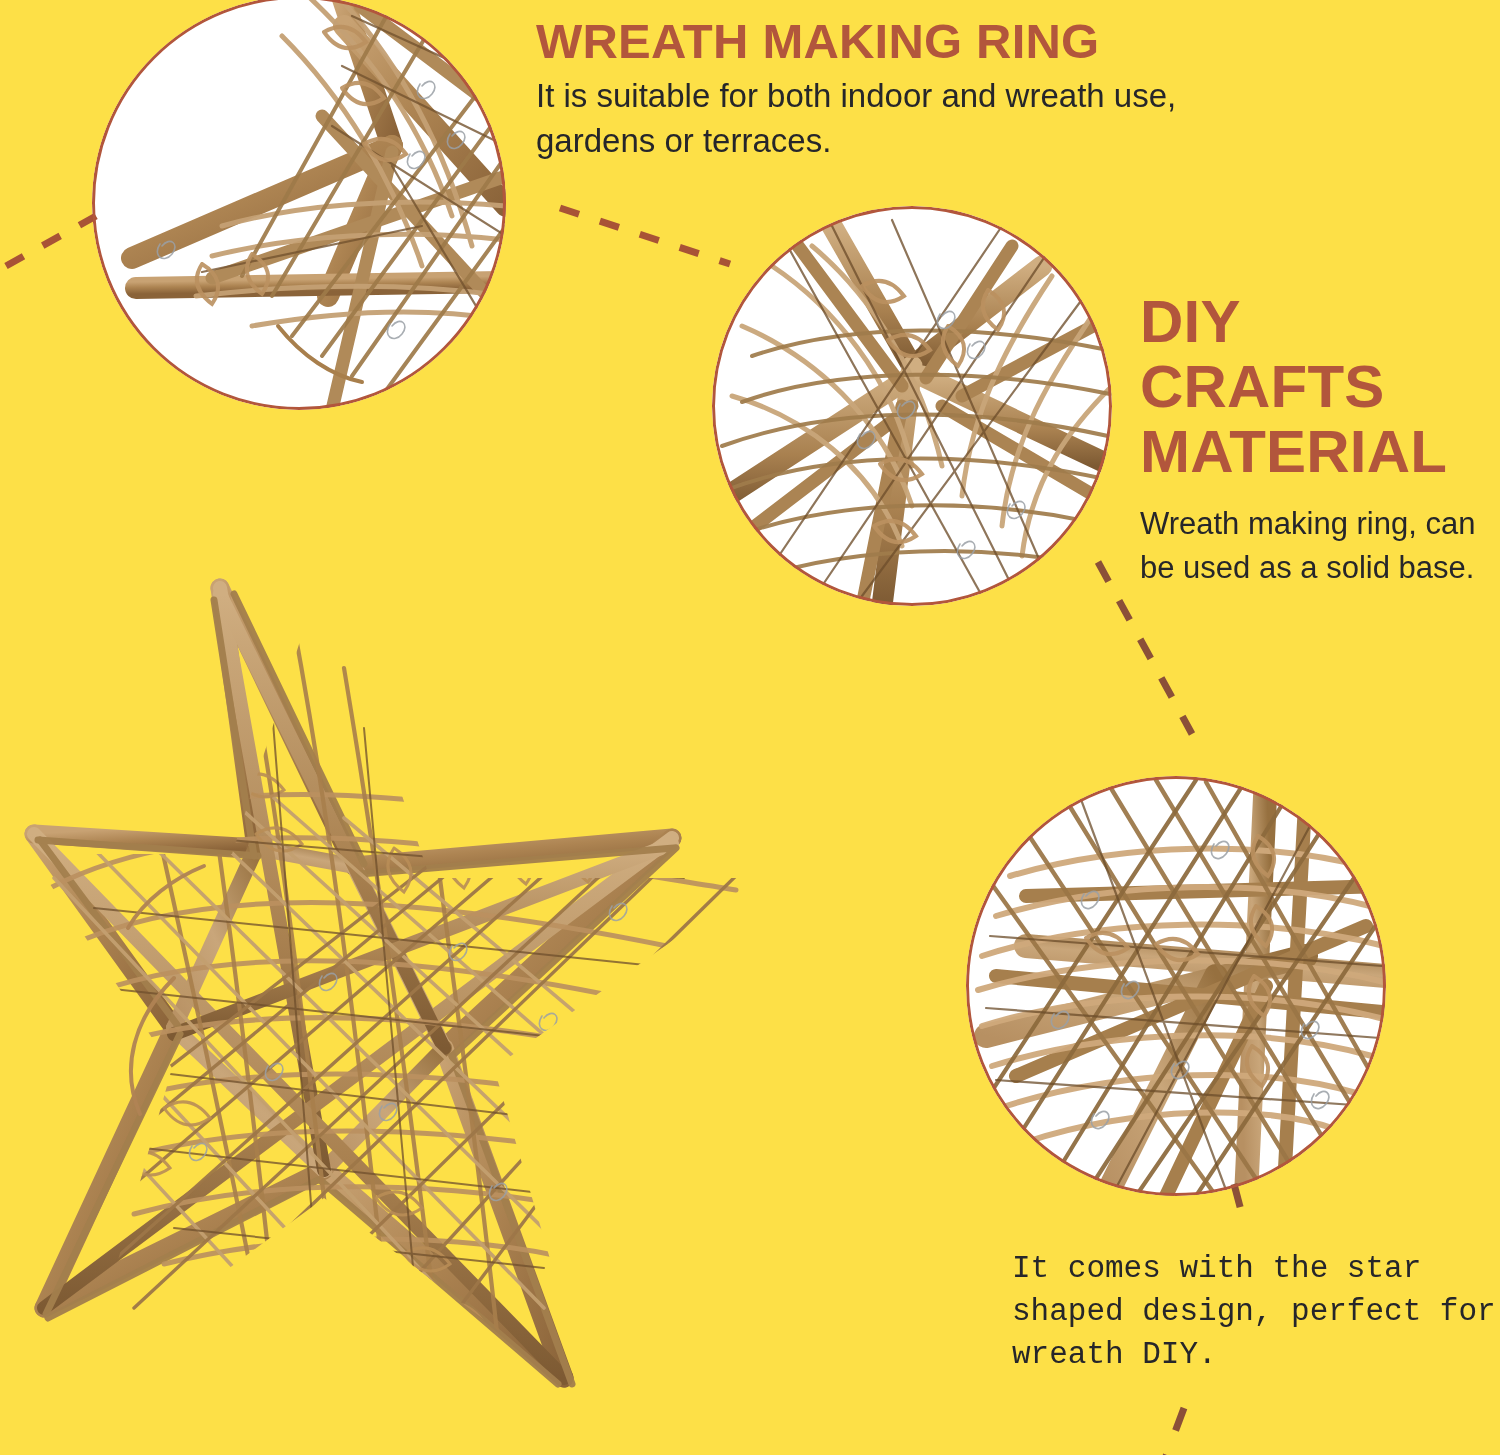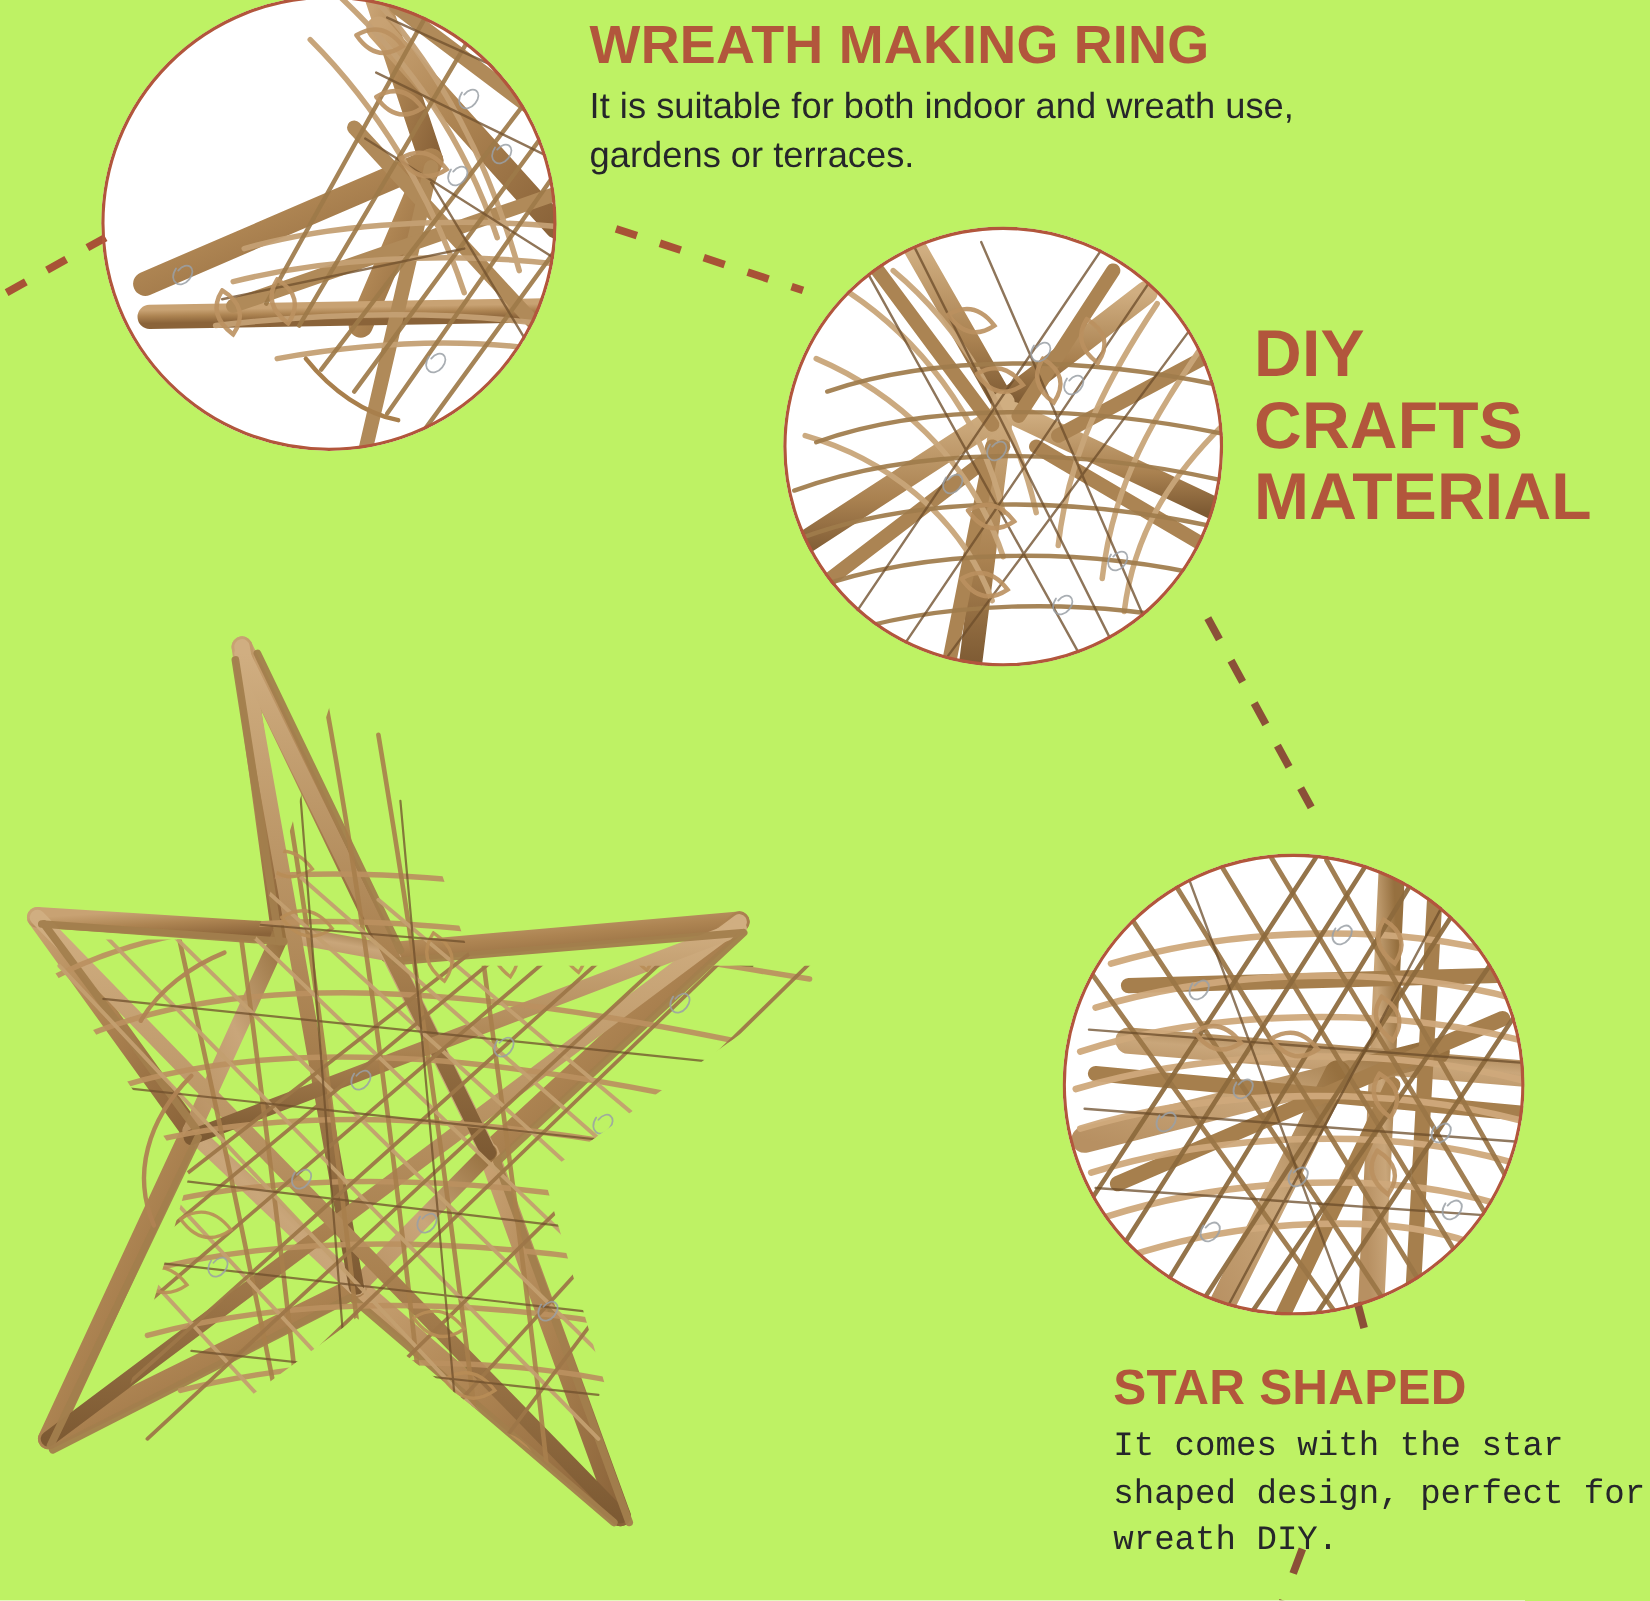--- a/index.html
+++ b/index.html
@@ -7,21 +7,21 @@
     padding: 0;
     background: #ffffff;
   }
   body {
     font-family: "Liberation Sans", sans-serif;
   }
   #page {
     position: relative;
     width: 1500px;
     height: 1455px;
-    background: #bef264;
+    background: #fde047;
     overflow: hidden;
   }
 
   
   .feature-block { position: absolute; }
   .feature-heading {
     color: #b2563c;
     font-weight: bold;
     letter-spacing: 0.2px;
     margin: 0 0 6px 0;
@@ -486,20 +486,20 @@
     <path d="M104,10 L86,58" stroke="#8b5038" stroke-width="7" stroke-linecap="butt" fill="none" stroke-dasharray="24 26"></path>
   </svg>
 
   <div id="block-wreath" class="feature-block">
     <h2 class="feature-heading">WREATH MAKING RING</h2>
     <p class="feature-body">It is suitable for both indoor and wreath use, gardens or terraces.</p>
   </div>
 
   <div id="block-diy" class="feature-block">
     <h2 class="feature-heading">DIY CRAFTS MATERIAL</h2>
+    <p class="feature-body">Wreath making ring, can be used as a solid base.</p>
   </div>
 
   <div id="block-star" class="feature-block">
-    <h2 class="feature-heading">STAR SHAPED</h2>
     <p class="feature-body">It comes with the star shaped design, perfect for wreath DIY.</p>
   </div>
 
 </div>
 
 </body></html>

